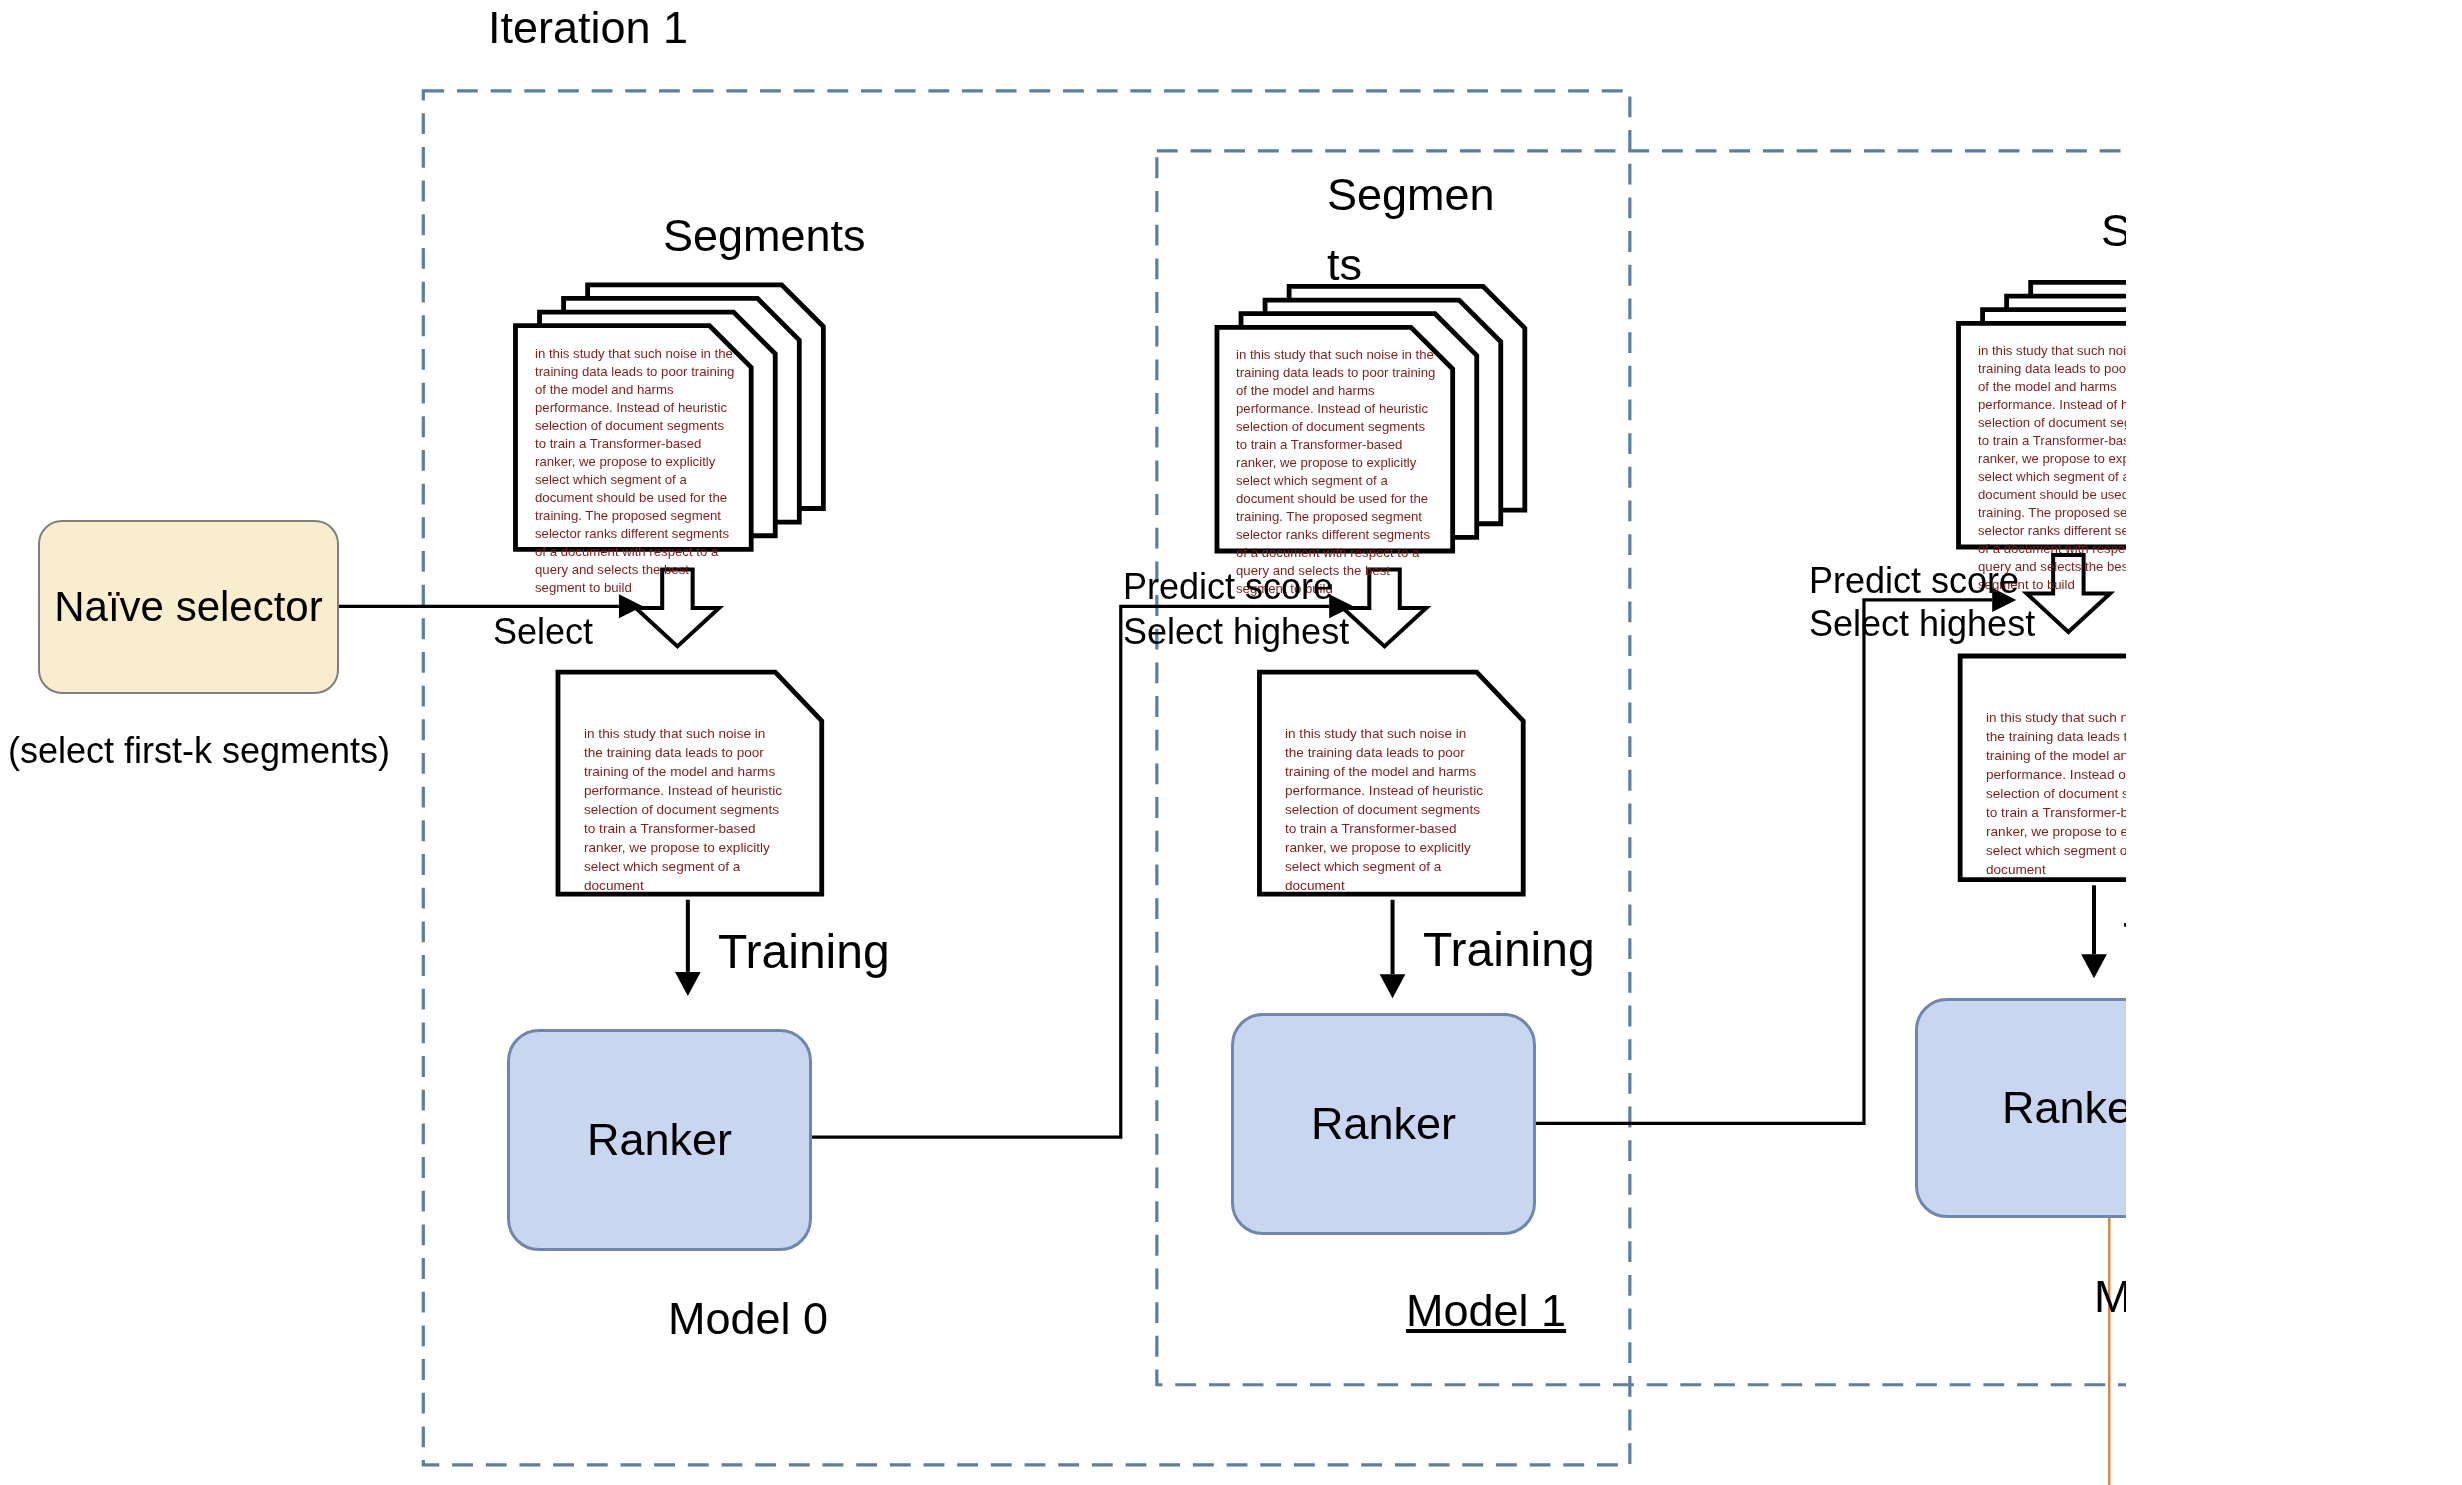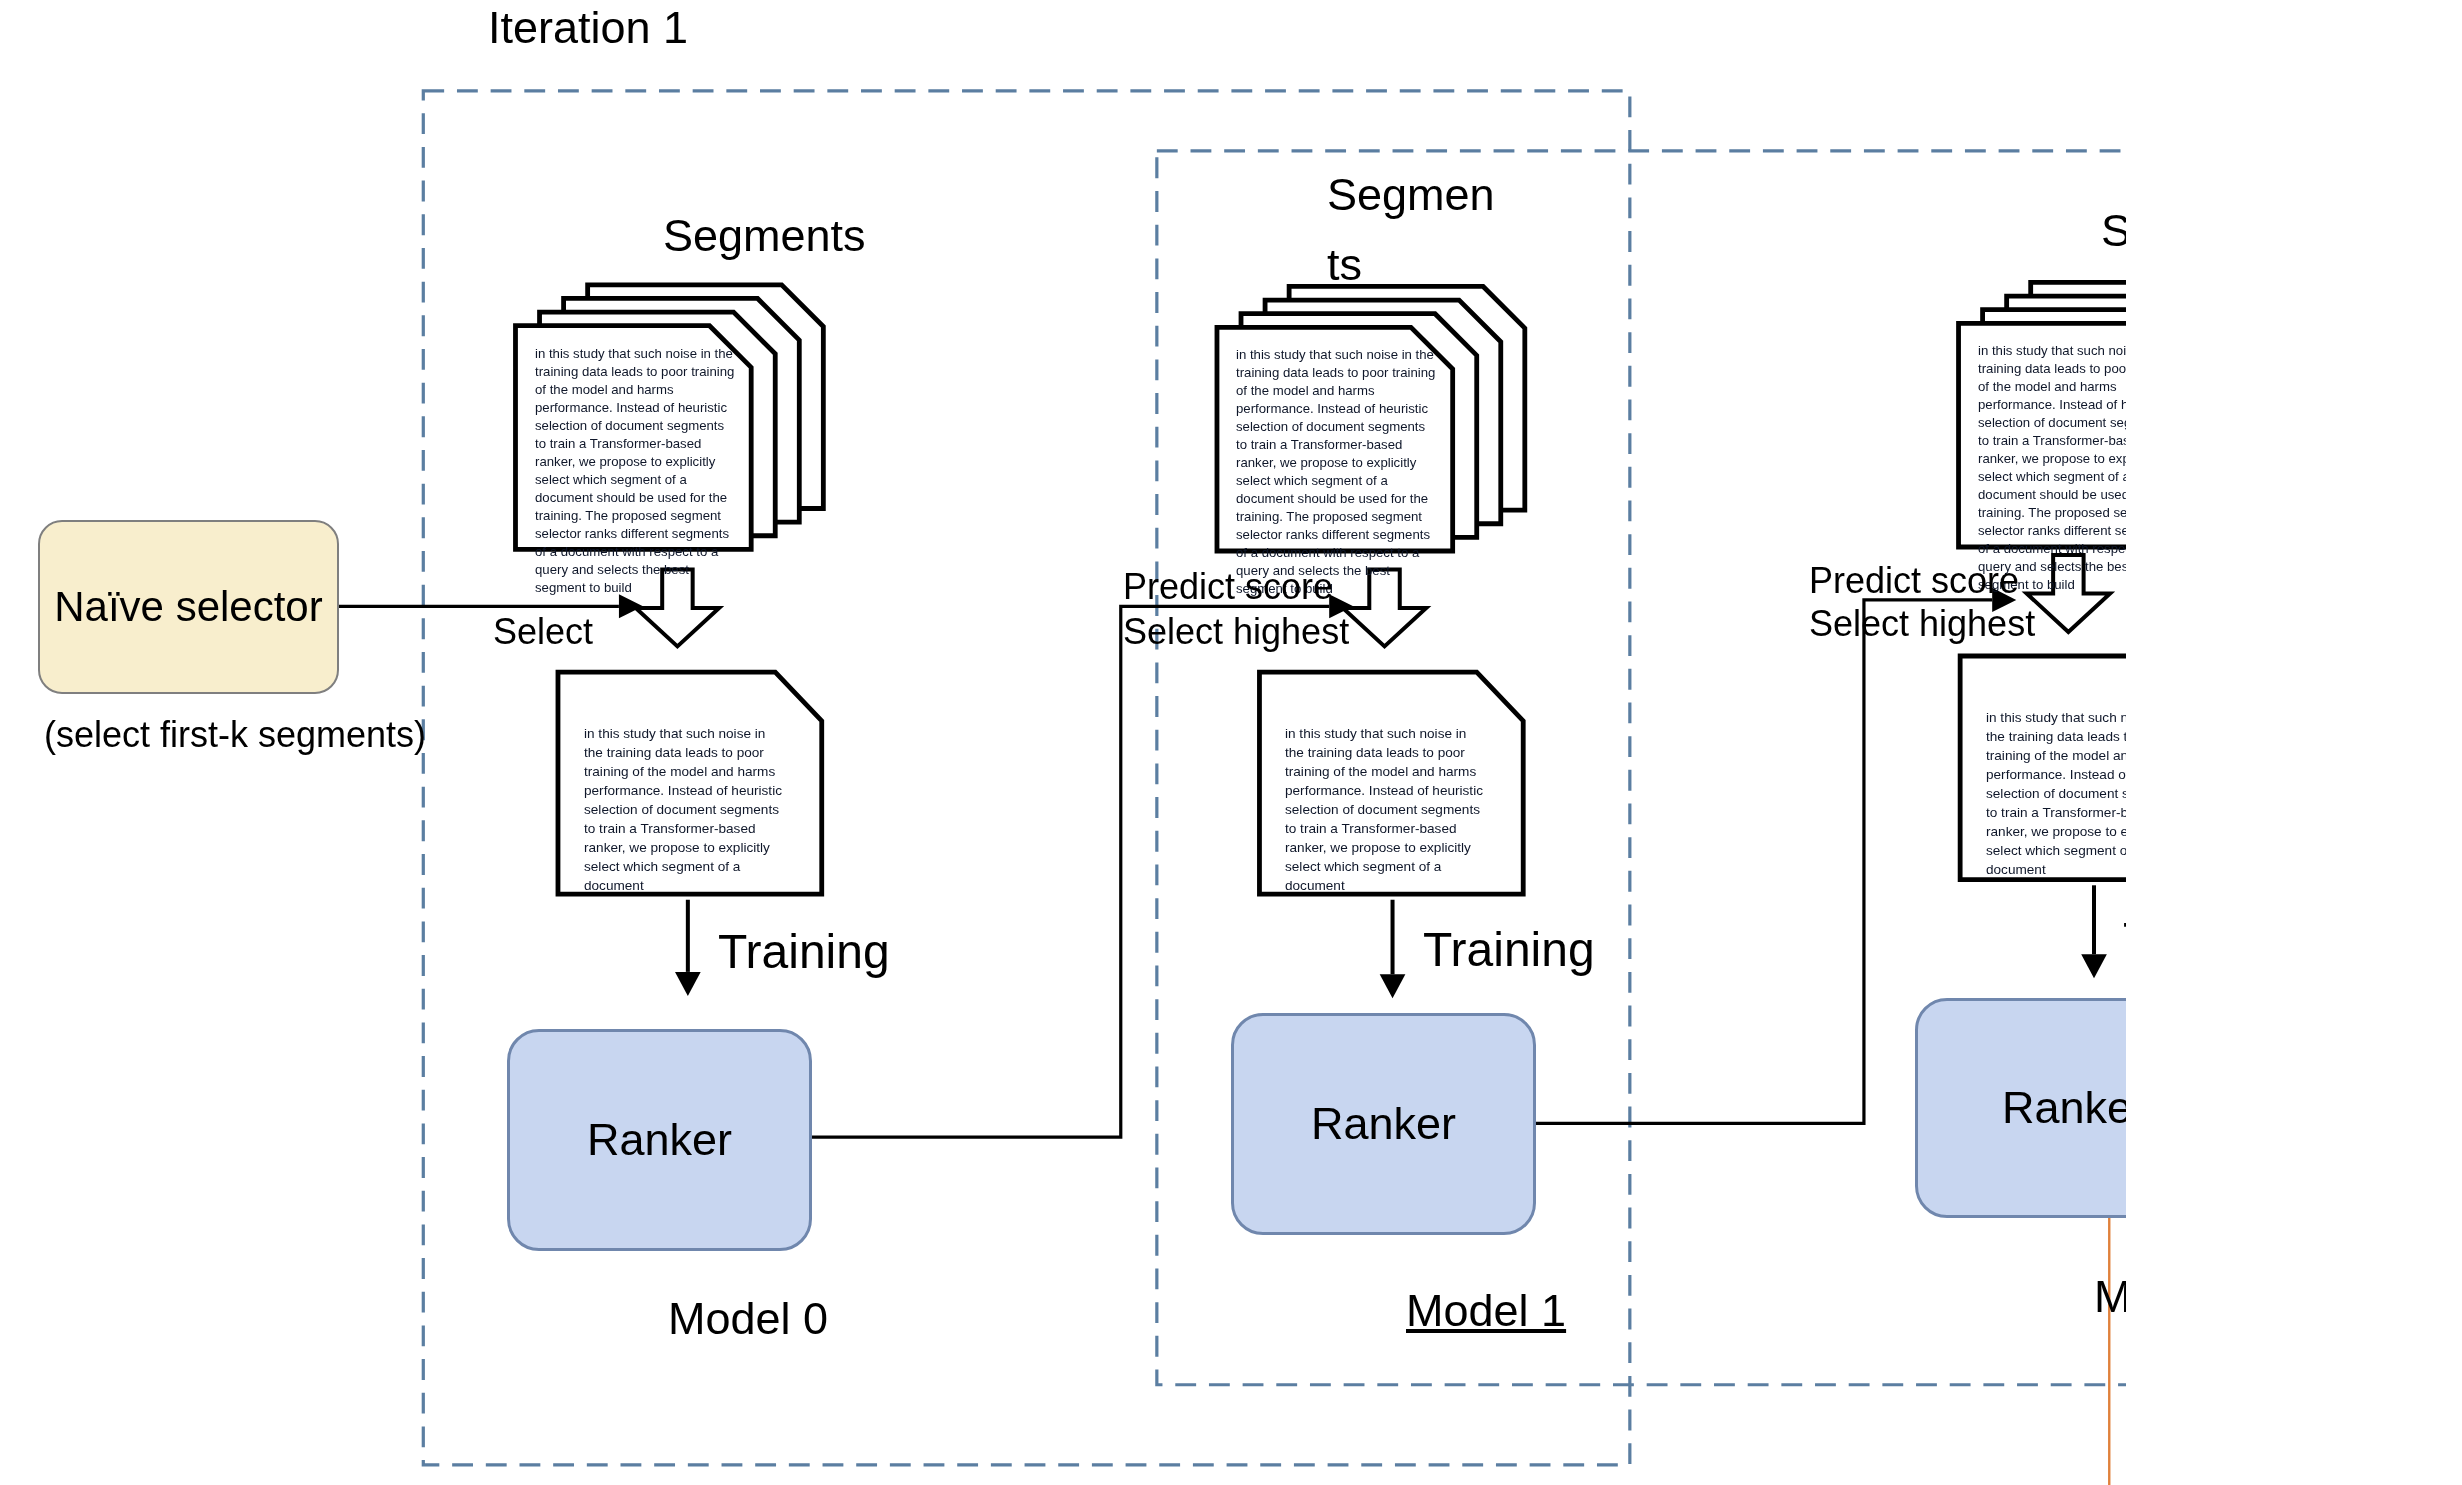--- a/index.html
+++ b/index.html
@@ -24,21 +24,21 @@
   .lbl-big{font-size:45px;}
   .lbl-mid{font-size:48px;}
   .lbl-small{font-size:36px;}
 
   .col2-title{
     position:absolute;left:1327px;top:160px;width:175px;
     font-size:45px;line-height:1.55;word-break:break-all;white-space:normal;
   }
   .doc-text{
     position:absolute;
-    font-size:13.2px;line-height:18px;color:#0f172a;
+    font-size:13.2px;line-height:18px;color:#7f1d1d;
     white-space:normal;
   }
   .stack-text{width:202px;}
   .single-text{width:202px;font-size:13.6px;line-height:19px;}
 
   .naive-box{
     position:absolute;left:38px;top:520px;width:301px;height:174px;
     background:var(--naive-fill,#F8EECD);
     border:2.4px solid var(--naive-border,#7F7F7F);
     border-radius:24px;box-sizing:border-box;
@@ -111,21 +111,21 @@
     <line class="wire-thick" x1="2612" y1="1104" x2="2612" y2="1190"></line>
     <polygon class="head" points="2596,1190 2628,1190 2612,1220"></polygon>
   </svg>
 
   <div class="lbl lbl-big" style="left:488px;top:1.6px;">Iteration 1</div>
   <div class="lbl lbl-big" style="left:2175px;top:70px;">Iteration 2</div>
 
   <div class="naive-box">
     <span>Naïve selector</span>
   </div>
-  <div class="lbl lbl-small" style="left:8px;top:714px;margin-left:36px;">(select first-k segments)</div>
+  <div class="lbl lbl-small" style="left:8px;top:730px;">(select first-k segments)</div>
 
   <div class="lbl lbl-big" style="left:663px;top:210px;">Segments</div>
   <div class="doc-text stack-text" style="left:535px;top:345px;">in this study that such noise in the training data leads to poor training of the model and harms performance. Instead of heuristic selection of document segments to train a Transformer-based ranker, we propose to explicitly select which segment of a document should be used for the training. The proposed segment selector ranks different segments of a document with respect to a query and selects the best segment to build</div>
   <div class="lbl lbl-small" style="left:493px;top:611px;text-align:right;">Select</div>
   <div class="doc-text single-text" style="left:584px;top:724px;">in this study that such noise in the training data leads to poor training of the model and harms performance. Instead of heuristic selection of document segments to train a Transformer-based ranker, we propose to explicitly select which segment of a document</div>
   <div class="lbl lbl-mid" style="left:718px;top:924px;">Training</div>
   <div class="ranker" style="left:507px;top:1029px;width:305px;height:222px;">
     <span>Ranker</span>
   </div>
   <div class="lbl lbl-big" style="left:668px;top:1293px;">Model 0</div>

